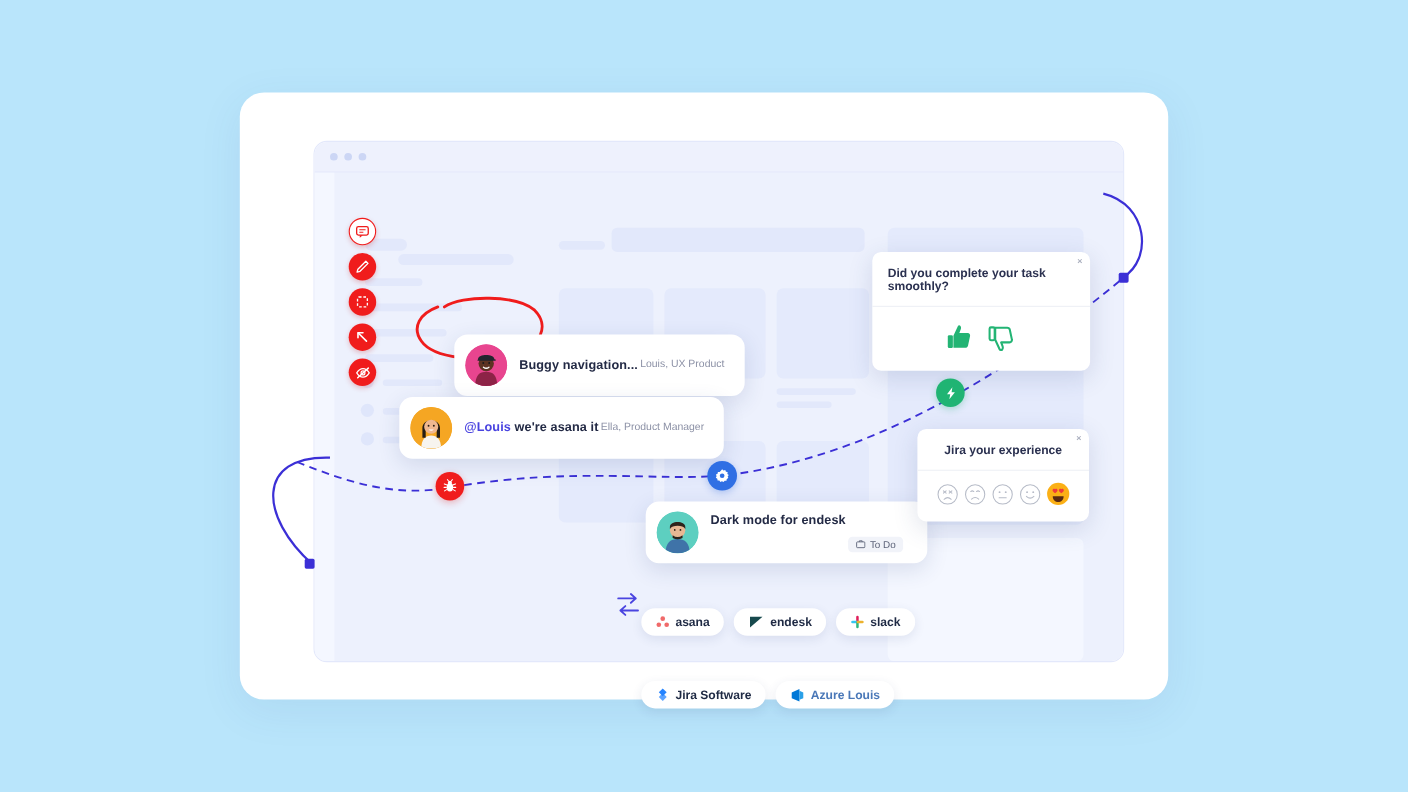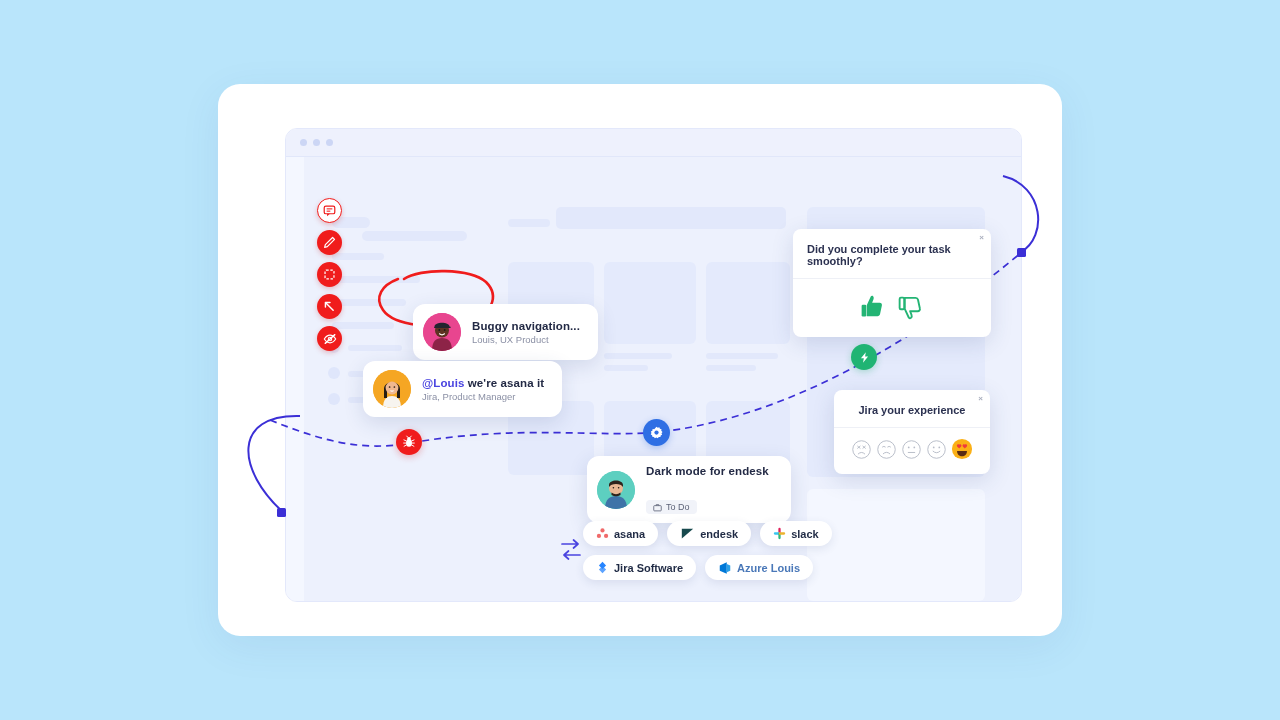--- a/index.html
+++ b/index.html
@@ -56,21 +56,21 @@
   .tool.active { background: #ffffff; border: 1.6px solid #f01c1c; }
   .tool svg { display: block; }
 
   
   .cmt {
     position: absolute; background: #fff; border-radius: 12px;
     box-shadow: 0 6px 20px rgba(45,65,120,.14);
     display: flex; align-items: center; gap: 11px; padding: 9px 18px 9px 10px;
   }
   .avatar { width: 38px; height: 38px; border-radius: 50%; flex: 0 0 38px; position: relative; overflow: hidden; }
-  .cmt-txt { display: flex; flex-direction: column; gap: 2px; }
+  .cmt-txt { display: flex; gap: 2px; }
   .cmt-title { font-size: 11.5px; font-weight: 700; color: #232a45; letter-spacing: .1px; }
   .cmt-sub { font-size: 9.5px; color: #8b90a5; }
   .mention { color: #4a44e0; }
 
   #cmt-louis { left: 413px; top: 304px; }
   #cmt-ella  { left: 363px; top: 361px; }
 
   
   #cmt-task { left: 587px; top: 456px; padding: 9px 22px 9px 10px; }
   .badge {
@@ -92,21 +92,21 @@
   #pop-rate  { left: 834px; top: 390px; width: 156px; }
   #pop-rate .pop-body { gap: 4px; padding: 10px 10px 14px; }
 
   
   .integrations { position: absolute; left: 583px; top: 521px; display: flex; flex-direction: column; gap: 9px; }
   .chip-row { display: flex; gap: 9px; }
   .chip {
     background: #fff; border-radius: 16px; height: 25px;
     display: flex; align-items: center; gap: 5px; padding: 0 13px;
     box-shadow: 0 3px 10px rgba(45,65,120,.11);
-    font-size: 11px; font-weight: 700; color: #1f2a44; white-space: nowrap;
+    font-size: 11px; font-weight: 700; color: #1f2a44; white-space: nowrap; margin-top: 32px;
   }
   .chip .glyph { display: flex; align-items: center; }
   .sync-arrows { position: absolute; left: 560px; top: 535px; }
 
   
   .node {
     position: absolute; border-radius: 50%; display: flex;
     align-items: center; justify-content: center;
   }
   #node-bug  { left: 396px; top: 429px; width: 26px; height: 26px; background: #f01c1c;
@@ -238,21 +238,21 @@
         <path d="M10 38 C10 29 14 26 19 26 C24 26 28 29 28 38 Z" fill="#f7f4ef"></path>
         <path d="M11 19 C11 10 27 10 27 19 L27 28 L24 28 L24 16 L14 16 L14 28 L11 28 Z" fill="#241c14"></path>
         <circle cx="19" cy="18" r="6.4" fill="#f0b890"></circle>
         <circle cx="16.6" cy="17" r=".85" fill="#2a1d14"></circle>
         <circle cx="21.4" cy="17" r=".85" fill="#2a1d14"></circle>
         <path d="M16.6 20.4 Q19 23 21.4 20.4 Z" fill="#fff"></path>
       </svg>
     </div>
     <div class="cmt-txt">
       <span class="cmt-title"><span class="mention">@Louis</span><span> we're asana it</span></span>
-      <span class="cmt-sub">Jira, Product Manager</span>
+      <span class="cmt-sub">Ella, Product Manager</span>
     </div>
   </div>
 
   <div class="cmt" id="cmt-task">
     <div class="avatar" style="background:#5dcfc0;">
       <svg width="38" height="38" viewBox="0 0 38 38">
         <circle cx="19" cy="19" r="19" fill="#5dcfc0"></circle>
         <path d="M8 38 C8 28 13 25 19 25 C25 25 30 28 30 38 Z" fill="#3f73a8"></path>
         <circle cx="19" cy="17" r="7" fill="#e8b894"></circle>
         <path d="M12 14 C12 8 26 8 26 14 L26 16 C24 12 14 12 12 16 Z" fill="#2e241c"></path>

